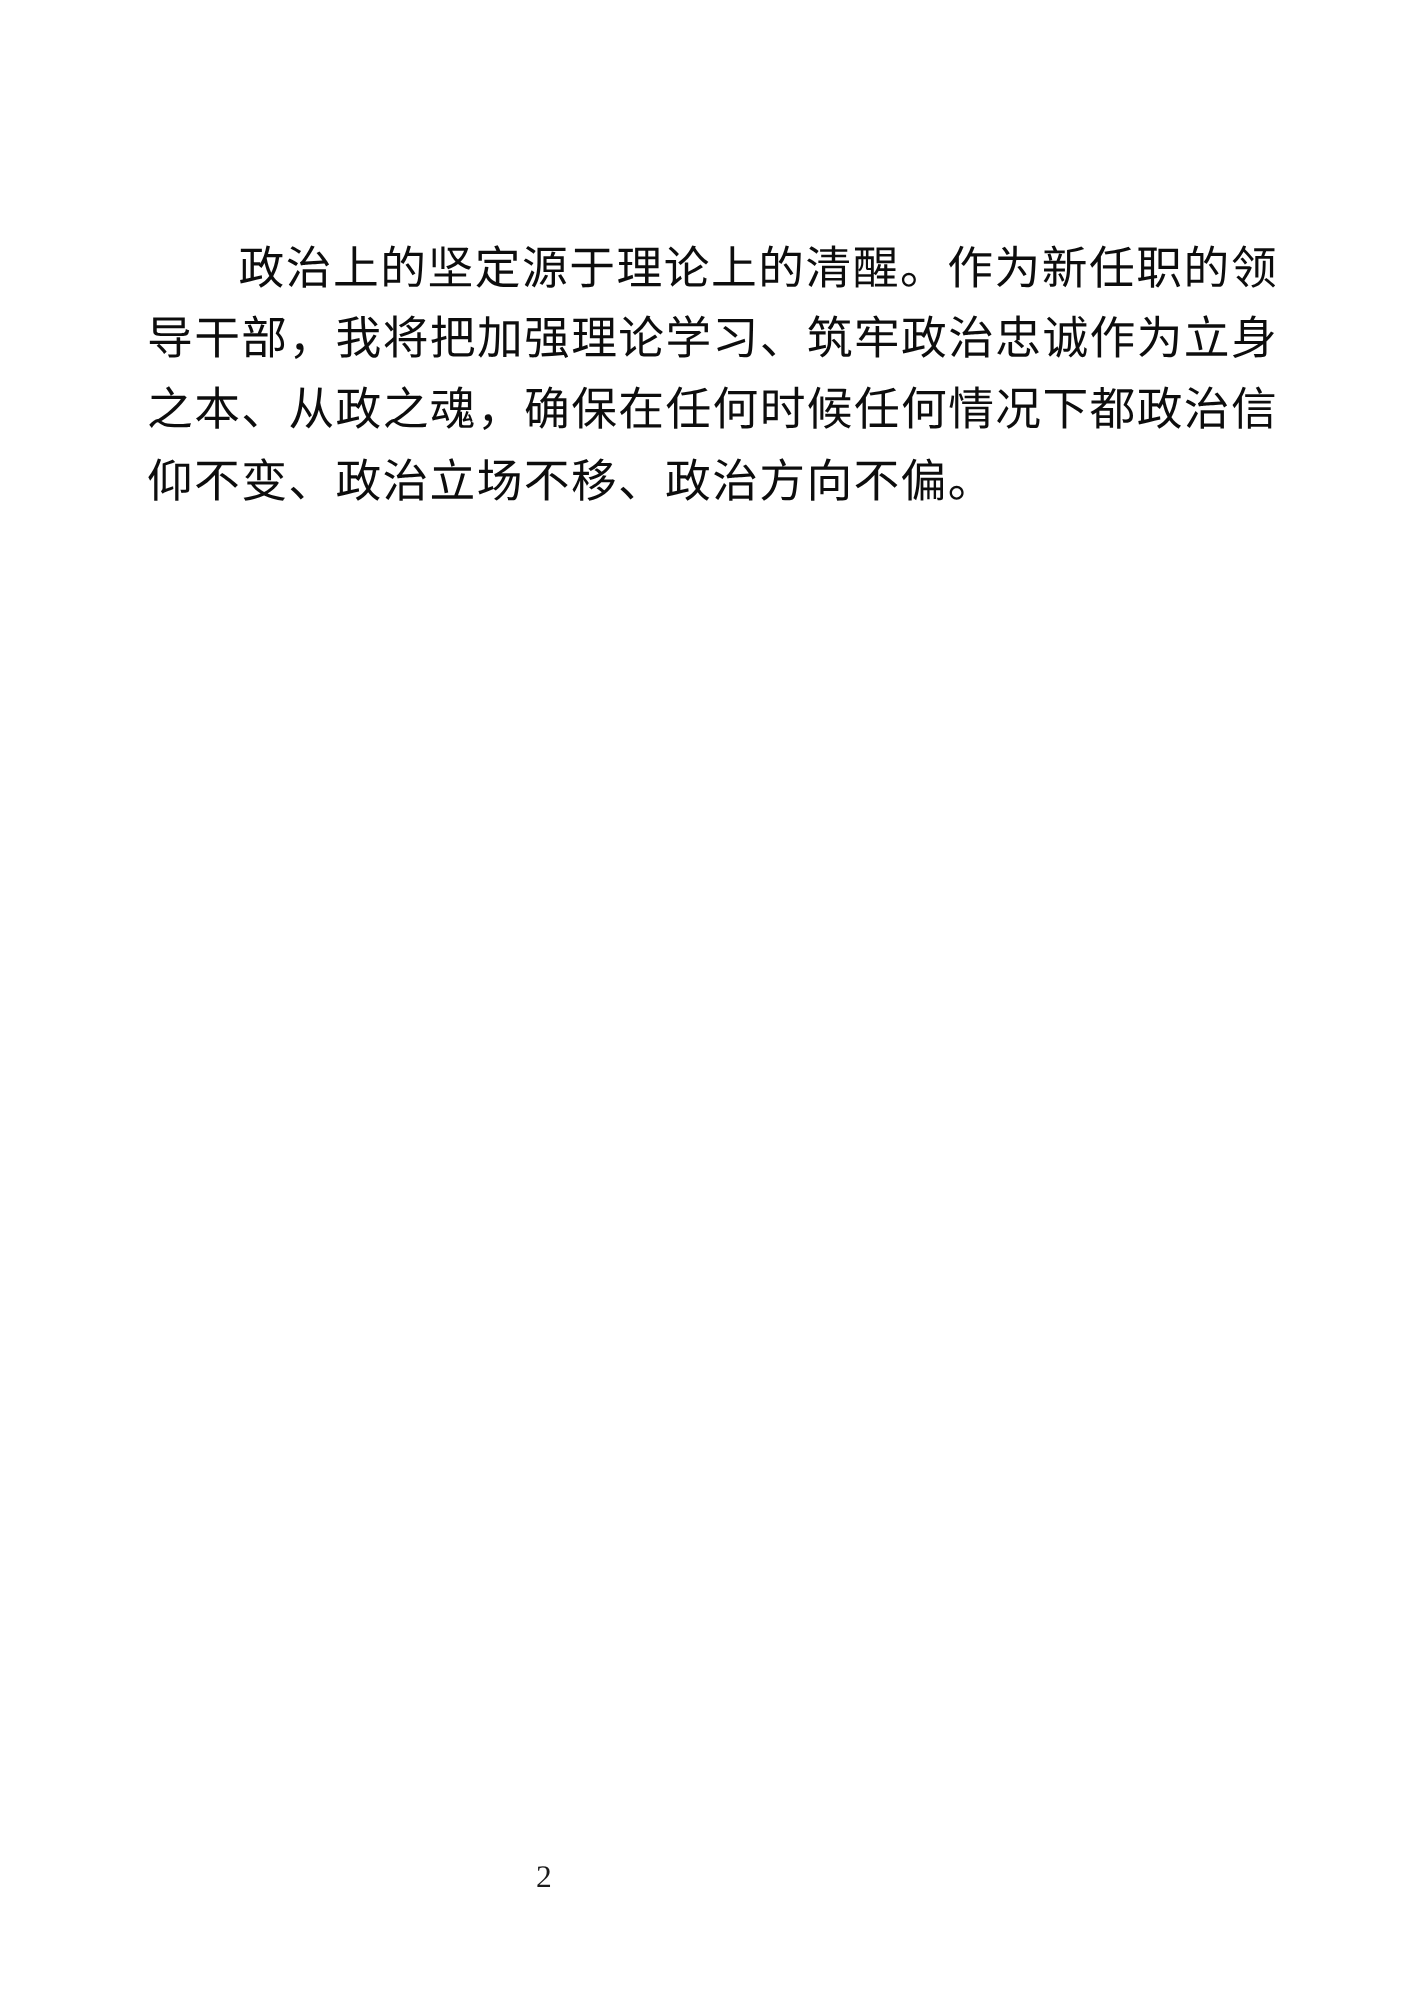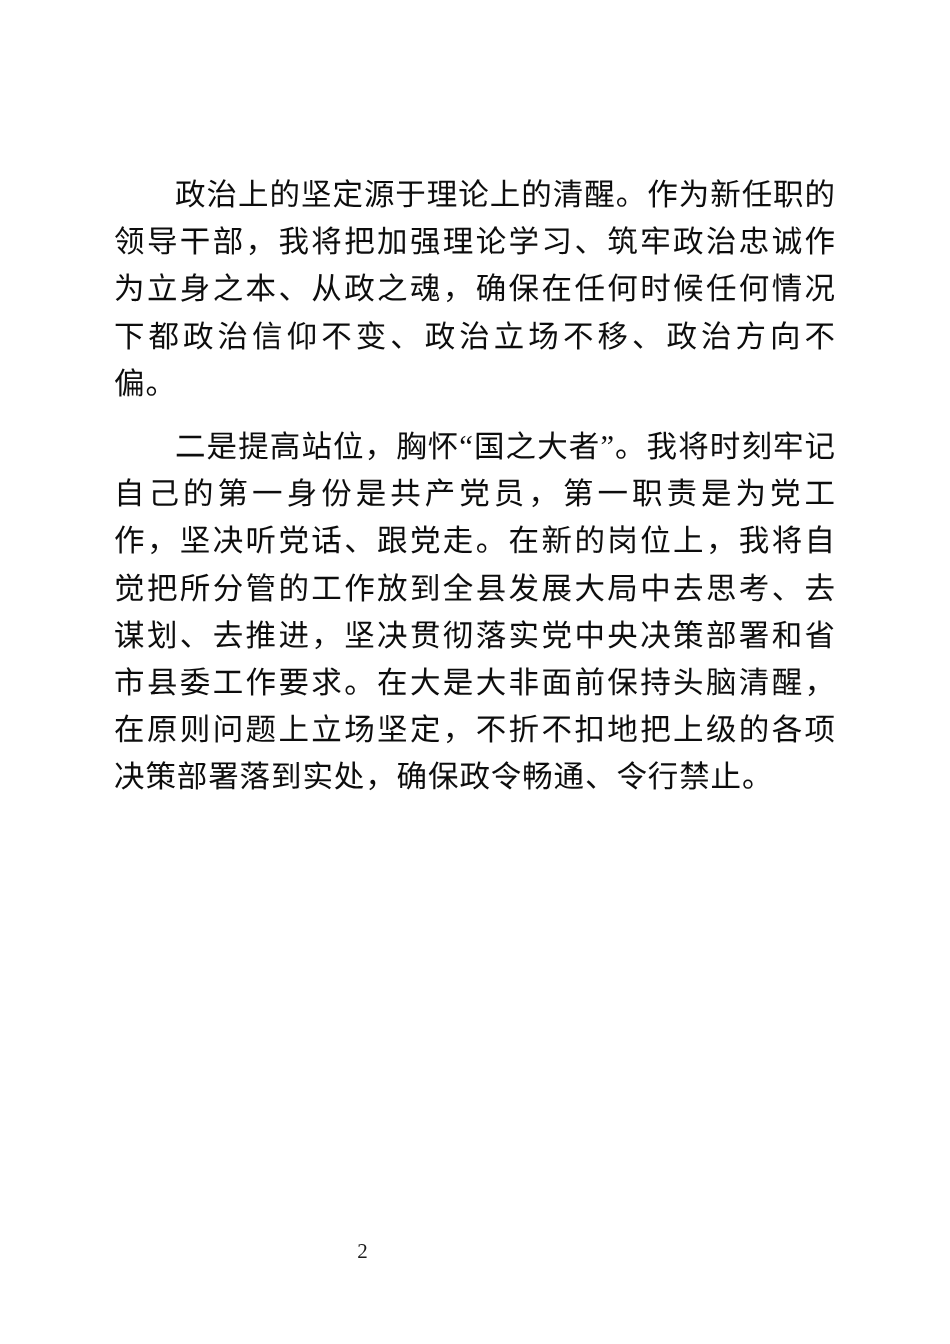--- a/index.html
+++ b/index.html
@@ -25,21 +25,21 @@
 
   
   .doc-body {
     position: absolute;
     left: 98px;
     top: 156px;
     width: 754px;
   }
 
   .para {
-    margin: 16px;
+    margin: 0;
     padding: 0;
     text-indent: 2em;
     font-size: 30.5px;
     line-height: 47.2px;
     letter-spacing: 0.9px;
     color: #0d0d0d;
     text-align: justify;
     text-justify: inter-character;
     text-align-last: left;
     word-break: break-all;
@@ -60,18 +60,17 @@
     font-family: "Liberation Serif", "DejaVu Serif", serif;
   }
 </style>
 </head>
 <body>
 
 <div class="page">
 
   <div class="doc-body">
     <p class="para">政治上的坚定源于理论上的清醒。作为新任职的领导干部，我将把加强理论学习、筑牢政治忠诚作为立身之本、从政之魂，确保在任何时候任何情况下都政治信仰不变、政治立场不移、政治方向不偏。</p>
-    <p class="para">二是提高站位，胸怀“国之大者”。我将时刻牢记自己的第一身份是共产党员，第一职责是为党工作，坚决听党话、跟党走。在新的岗位上，我将自觉把所分管的工作放到全县发展大局中去思考、去谋划、去推进，坚决贯彻落实党中央决策部署和省市县委工作要求。在大是大非面前保持头脑清醒，在原则问题上立场坚定，不折不扣地把上级的各项决策部署落到实处，确保政令畅通、令行禁止。</p>
   </div>
 
   <div class="page-number">2</div>
 
 </div>
 
 </body></html>

